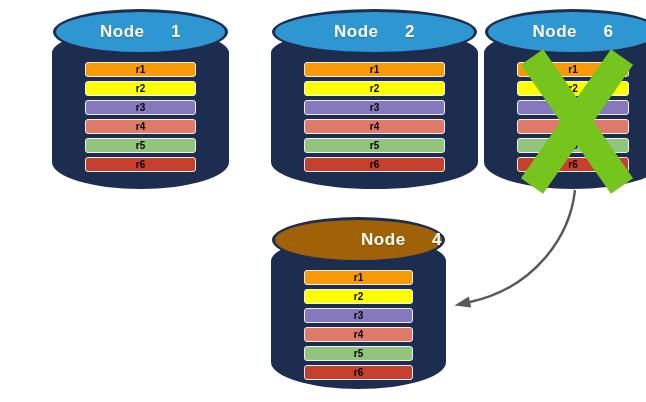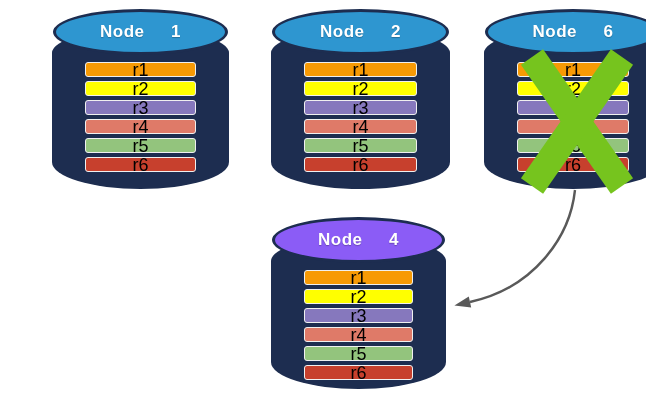--- a/index.html
+++ b/index.html
@@ -27,21 +27,21 @@
   .rows {
     position:absolute; left:33px; right:33px; top:53px;
     display:flex; flex-direction:column; gap:4px;
   }
   .row {
     height:15px; box-sizing:border-box;
     border:1px solid #F0F0F0; border-radius:3px;
     display:flex; align-items:center; justify-content:center;
   }
   .row span {
-    font-size:18px; font-weight:normal; color:#000000; line-height:1;
+    font-size:10px; font-weight:bold; color:#000000; line-height:1;
   }
   #overlay { position:absolute; left:0; top:0; pointer-events:none; }
 </style>
 </head>
 <body>
 
 <div id="canvas">
 
   <div class="node" style="left:23px; top:9px; width:177px; height:180px;">
     <div class="cyl-body" style="background: rgb(29, 45, 80);"></div>
@@ -63,21 +63,21 @@
         </div>
       <div class="row" style="background: rgb(147, 196, 125);">
           <span>r5</span>
         </div>
       <div class="row" style="background: rgb(199, 64, 45);">
           <span>r6</span>
         </div>
     </div>
   </div>
 
-  <div class="node" style="left:242px; top:9px; width:179px; height:180px;">
+  <div class="node" style="left:242px; top:9px; width:207px; height:180px;">
     <div class="cyl-body" style="background: rgb(29, 45, 80);"></div>
     <div class="cyl-cap" style="background: rgb(46, 150, 208);">
       <span class="cap-label">Node  2</span>
     </div>
     <div class="rows">
       <div class="row" style="background: rgb(247, 154, 5);">
           <span>r1</span>
         </div>
       <div class="row" style="background: rgb(255, 255, 0);">
           <span>r2</span>
@@ -119,21 +119,21 @@
           <span>r5</span>
         </div>
       <div class="row" style="background: rgb(199, 64, 45);">
           <span>r6</span>
         </div>
     </div>
   </div>
 
   <div class="node" style="left:242px; top:217px; width:175px; height:172px;">
     <div class="cyl-body" style="background: rgb(29, 45, 80);"></div>
-    <div class="cyl-cap" style="background: #8b5cf6;">
+    <div class="cyl-cap" style="background: #a16207; justify-content: flex-end;">
       <span class="cap-label">Node  4</span>
     </div>
     <div class="rows">
       <div class="row" style="background: rgb(247, 154, 5);">
           <span>r1</span>
         </div>
       <div class="row" style="background: rgb(255, 255, 0);">
           <span>r2</span>
         </div>
       <div class="row" style="background: rgb(134, 120, 189);">

